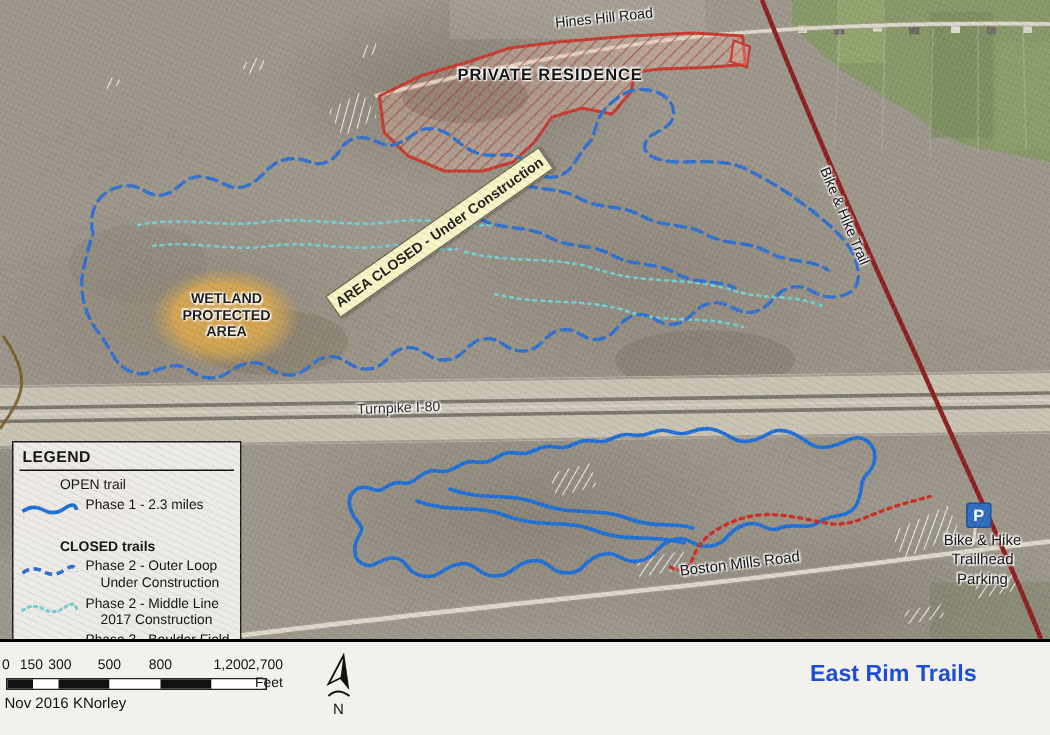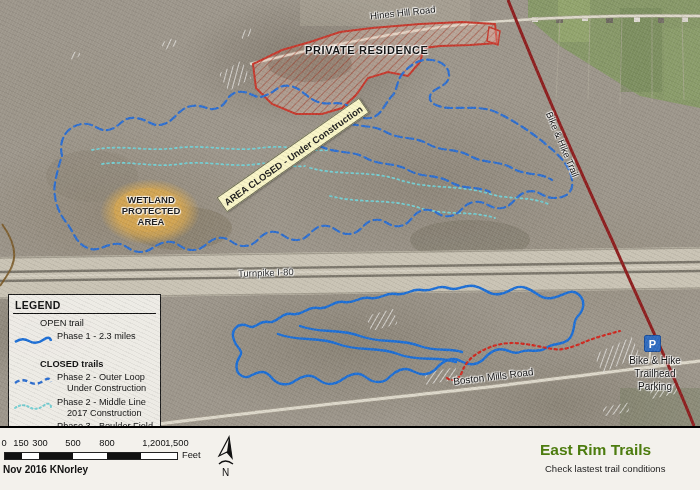--- a/index.html
+++ b/index.html
@@ -51,25 +51,25 @@
   .legend .ltext{font-size:9.2px;line-height:1.18;}
   .legend .l2{padding-left:10px;}
   
   .footer{position:absolute;left:0;top:426px;width:700px;height:64px;background:#f3f1ec;border-top:2px solid #000;color:#111;}
   .ticks{position:absolute;left:0;top:10px;height:10px;font-size:9.3px;}
   .ticks span{position:absolute;transform:translateX(-50%);}
   .sbar{position:absolute;left:4px;top:24px;width:172px;height:6px;border:1px solid #222;display:flex;background:#fff;}
   .sbar i{display:block;height:100%;}
   .sbar .b{background:#111;}
   .sbar .w{background:#fff;}
-  .feet{position:absolute;left:182px;top:22px;font-size:9.3px;}
-  .credit{position:absolute;left:3px;top:36px;font-size:10px;font-weight:bold;}
+  .feet{position:absolute;left:170px;top:22px;font-size:9.3px;}
+  .credit{position:absolute;left:3px;top:36px;font-size:10px;font-weight:normal;}
   .north{position:absolute;left:210px;top:6px;}
   .titleblock{position:absolute;left:540px;top:13px;width:160px;}
-  .maintitle{font-size:15.5px;font-weight:bold;color:#4d7c0f;}
+  .maintitle{font-size:15.5px;font-weight:bold;color:#1d4ed8;}
   .subtitle{font-size:9.5px;margin-top:4px;margin-left:5px;line-height:1.3;color:#222;}
 </style>
 </head>
 <body>
 
 <div class="map">
 
   <svg class="overlay-svg" width="700" height="426" viewBox="0 0 700 426">
     <defs>
       <pattern id="redhatch" width="6" height="6" patternUnits="userSpaceOnUse" patternTransform="rotate(45)">
@@ -243,21 +243,21 @@
 </div>
 
 <div class="footer">
   <div class="ticks">
     <span style="left:4px">0</span>
     <span style="left:21px">150</span>
     <span style="left:40px">300</span>
     <span style="left:73px">500</span>
     <span style="left:107px">800</span>
     <span style="left:154px">1,200</span>
-    <span style="left:177px">1,500</span>
+    <span style="left:177px">2,700</span>
   </div>
   <div class="sbar">
     <i class="b" style="width:17px"></i>
     <i class="w" style="width:17px"></i>
     <i class="b" style="width:34px"></i>
     <i class="w" style="width:34px"></i>
     <i class="b" style="width:34px"></i>
     <i class="w" style="width:34px"></i>
   </div>
   <div class="feet">Feet</div>
@@ -266,16 +266,15 @@
     <svg width="34" height="48">
       <path d="M19,3 L9,22 L17,18 L22,24 Z" fill="none" stroke="#111" stroke-width="1.2"></path>
       <path d="M19,3 L17,18 L22,24 Z" fill="#111"></path>
       <path d="M9,30 Q15,24 23,30" fill="none" stroke="#111" stroke-width="1.4"></path>
       <text x="12" y="42" font-size="10" fill="#111" font-family="Liberation Sans, sans-serif">N</text>
     </svg>
   </div>
   <div class="titleblock">
     <div class="maintitle">East Rim Trails</div>
     <div class="subtitle">
-      <div>Check lastest trail conditions</div>
     </div>
   </div>
 </div>
 
 </body></html>

